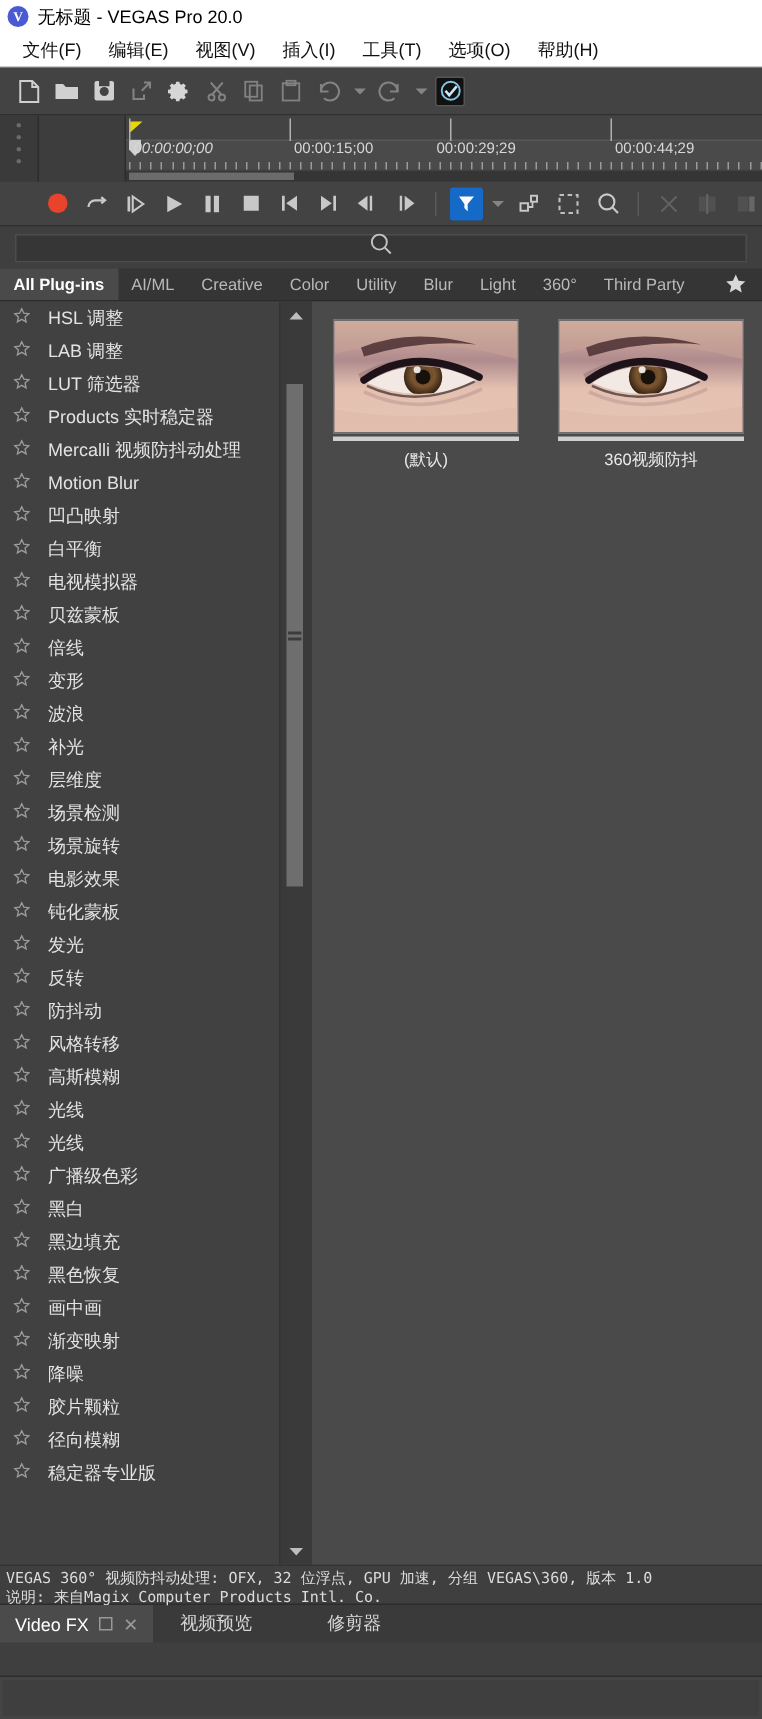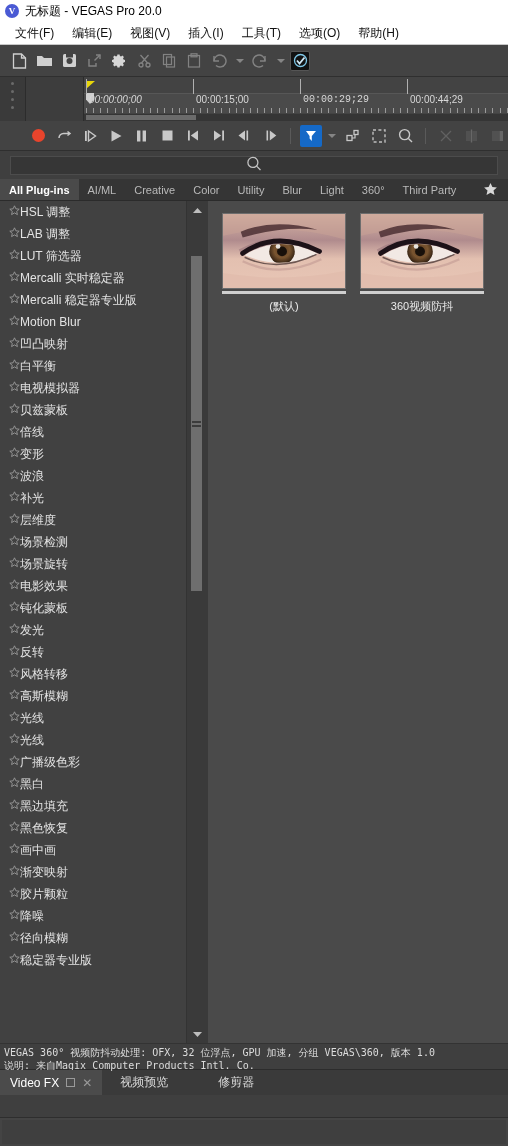--- a/index.html
+++ b/index.html
@@ -116,40 +116,40 @@
   }
   .tab.active { background:#4a4a4a;color:#ffffff;font-weight:bold; }
   .tab-star { margin-left:auto; display:flex;align-items:center;padding:0 10px;}
 
   
   .content { display:flex; height: 842px; background:#3f3f3f; }
   .plugin-list {
     width:186px; background:#414141; position:relative; overflow:hidden;
   }
   .plugin-row {
-    height:22px; display:flex; align-items:center; gap:0; padding-left:9px;
+    height:22px; display:flex; align-items:center; gap:12px; padding-left:9px;
     font-size:12px; color:#e3e3e3; white-space:nowrap;
   }
   .plugin-row .star { flex:0 0 auto; }
   .vscroll {
     width:22px; background:#3a3a3a; position:relative; border-left:1px solid #333;
   }
   .vs-arrow { position:absolute;left:0;right:0;height:14px;display:flex;align-items:center;justify-content:center;}
   .vs-arrow.up{top:2px;} .vs-arrow.down{bottom:2px;}
   .vs-track { position:absolute;left:2px;right:3px;top:16px;bottom:16px;background:#3a3a3a;}
   .vs-thumb {
     position:absolute;left:2px;right:3px;top:39px;height:335px;background:#6e6e6e;
     display:flex;align-items:center;justify-content:center;
   }
   .vs-grip{width:9px;height:6px;display:flex;flex-direction:column;justify-content:space-between;}
   .vs-grip i{display:block;height:2px;background:#3c3c3c;}
 
   .presets {
     flex:1; background:#4a4a4a; padding: 12px 0 0 14px; display:flex; flex-wrap:wrap;
-    align-content:flex-start; gap: 14px;
+    align-content:flex-start; gap: 26px;
   }
   .preset { width:124px; }
   .preset-thumb {
     width:124px;height:76px;border:1px solid #6d6d6d;overflow:hidden;position:relative;
     background:#caa;
   }
   .preset-thumb .eye { position:absolute; inset:0; }
   .preset-underline { height:3px;background:#cfcfcf;margin-top:2px;}
   .preset-label {
     text-align:center;font-size:11px;color:#eaeaea;margin-top:5px;white-space:nowrap;
@@ -283,21 +283,21 @@
       <div class="tl-ruler" id="ruler"></div>
       <div class="tl-cursor"></div>
       <div class="tl-scroll">
         <div class="tl-scroll-thumb"></div>
       </div>
     <div class="tl-tick major" style="left: 2px;"></div>
         <div class="tl-label" style="left: 5px; top: 17px; font-style: italic;">00:00:00;00</div>
         <div class="tl-tick major" style="left: 109px;"></div>
         <div class="tl-label" style="left: 112px; top: 17px; text-align: center;">00:00:15;00</div>
         <div class="tl-tick major" style="left: 216px;"></div>
-        <div class="tl-label" style="left: 219px; top: 17px; font-family: Liberation Mono, monospace;">00:00:29;29</div>
+        <div class="tl-label" style="left: 207px; top: 17px;">00:00:29;29</div>
         <div class="tl-tick major" style="left: 323px;"></div>
         <div class="tl-label" style="left: 326px; top: 17px;">00:00:44;29</div>
         <div class="tl-tick" style="left: 2px; top: 31px; height: 5px;"></div>
         <div class="tl-tick" style="left: 9px; top: 31px; height: 5px;"></div>
         <div class="tl-tick" style="left: 16px; top: 31px; height: 5px;"></div>
         <div class="tl-tick" style="left: 23px; top: 31px; height: 5px;"></div>
         <div class="tl-tick" style="left: 31px; top: 31px; height: 5px;"></div>
         <div class="tl-tick" style="left: 38px; top: 31px; height: 5px;"></div>
         <div class="tl-tick" style="left: 45px; top: 31px; height: 5px;"></div>
         <div class="tl-tick" style="left: 52px; top: 31px; height: 5px;"></div>
@@ -505,27 +505,27 @@
         <div class="plugin-row">
           <span class="star"><svg width="11" height="11" viewBox="0 0 11 11">
               <path d="M5.5 .8l1.4 3 3.3.4-2.5 2.2.7 3.2-2.9-1.7-2.9 1.7.7-3.2L.8 4.2l3.3-.4z" fill="none" stroke="#9b9b9b" stroke-width=".9"></path>
             </svg></span>
           <span>LUT 筛选器</span>
         </div>
         <div class="plugin-row">
           <span class="star"><svg width="11" height="11" viewBox="0 0 11 11">
               <path d="M5.5 .8l1.4 3 3.3.4-2.5 2.2.7 3.2-2.9-1.7-2.9 1.7.7-3.2L.8 4.2l3.3-.4z" fill="none" stroke="#9b9b9b" stroke-width=".9"></path>
             </svg></span>
-          <span>Mercalli 实时稳定器</span>
-        </div>
-        <div class="plugin-row">
-          <span class="star"><svg width="11" height="11" viewBox="0 0 11 11">
-              <path d="M5.5 .8l1.4 3 3.3.4-2.5 2.2.7 3.2-2.9-1.7-2.9 1.7.7-3.2L.8 4.2l3.3-.4z" fill="none" stroke="#9b9b9b" stroke-width=".9"></path>
-            </svg></span>
-          <span>Mercalli 稳定器专业版</span>
+          <span>Products 实时稳定器</span>
+        </div>
+        <div class="plugin-row">
+          <span class="star"><svg width="11" height="11" viewBox="0 0 11 11">
+              <path d="M5.5 .8l1.4 3 3.3.4-2.5 2.2.7 3.2-2.9-1.7-2.9 1.7.7-3.2L.8 4.2l3.3-.4z" fill="none" stroke="#9b9b9b" stroke-width=".9"></path>
+            </svg></span>
+          <span>Mercalli 视频防抖动处理</span>
         </div>
         <div class="plugin-row">
           <span class="star"><svg width="11" height="11" viewBox="0 0 11 11">
               <path d="M5.5 .8l1.4 3 3.3.4-2.5 2.2.7 3.2-2.9-1.7-2.9 1.7.7-3.2L.8 4.2l3.3-.4z" fill="none" stroke="#9b9b9b" stroke-width=".9"></path>
             </svg></span>
           <span>Motion Blur</span>
         </div>
         <div class="plugin-row">
           <span class="star"><svg width="11" height="11" viewBox="0 0 11 11">
               <path d="M5.5 .8l1.4 3 3.3.4-2.5 2.2.7 3.2-2.9-1.7-2.9 1.7.7-3.2L.8 4.2l3.3-.4z" fill="none" stroke="#9b9b9b" stroke-width=".9"></path>
@@ -613,20 +613,26 @@
         <div class="plugin-row">
           <span class="star"><svg width="11" height="11" viewBox="0 0 11 11">
               <path d="M5.5 .8l1.4 3 3.3.4-2.5 2.2.7 3.2-2.9-1.7-2.9 1.7.7-3.2L.8 4.2l3.3-.4z" fill="none" stroke="#9b9b9b" stroke-width=".9"></path>
             </svg></span>
           <span>反转</span>
         </div>
         <div class="plugin-row">
           <span class="star"><svg width="11" height="11" viewBox="0 0 11 11">
               <path d="M5.5 .8l1.4 3 3.3.4-2.5 2.2.7 3.2-2.9-1.7-2.9 1.7.7-3.2L.8 4.2l3.3-.4z" fill="none" stroke="#9b9b9b" stroke-width=".9"></path>
             </svg></span>
+          <span>防抖动</span>
+        </div>
+        <div class="plugin-row">
+          <span class="star"><svg width="11" height="11" viewBox="0 0 11 11">
+              <path d="M5.5 .8l1.4 3 3.3.4-2.5 2.2.7 3.2-2.9-1.7-2.9 1.7.7-3.2L.8 4.2l3.3-.4z" fill="none" stroke="#9b9b9b" stroke-width=".9"></path>
+            </svg></span>
           <span>风格转移</span>
         </div>
         <div class="plugin-row">
           <span class="star"><svg width="11" height="11" viewBox="0 0 11 11">
               <path d="M5.5 .8l1.4 3 3.3.4-2.5 2.2.7 3.2-2.9-1.7-2.9 1.7.7-3.2L.8 4.2l3.3-.4z" fill="none" stroke="#9b9b9b" stroke-width=".9"></path>
             </svg></span>
           <span>高斯模糊</span>
         </div>
         <div class="plugin-row">
           <span class="star"><svg width="11" height="11" viewBox="0 0 11 11">
@@ -673,27 +679,27 @@
         <div class="plugin-row">
           <span class="star"><svg width="11" height="11" viewBox="0 0 11 11">
               <path d="M5.5 .8l1.4 3 3.3.4-2.5 2.2.7 3.2-2.9-1.7-2.9 1.7.7-3.2L.8 4.2l3.3-.4z" fill="none" stroke="#9b9b9b" stroke-width=".9"></path>
             </svg></span>
           <span>渐变映射</span>
         </div>
         <div class="plugin-row">
           <span class="star"><svg width="11" height="11" viewBox="0 0 11 11">
               <path d="M5.5 .8l1.4 3 3.3.4-2.5 2.2.7 3.2-2.9-1.7-2.9 1.7.7-3.2L.8 4.2l3.3-.4z" fill="none" stroke="#9b9b9b" stroke-width=".9"></path>
             </svg></span>
+          <span>降噪</span>
+        </div>
+        <div class="plugin-row">
+          <span class="star"><svg width="11" height="11" viewBox="0 0 11 11">
+              <path d="M5.5 .8l1.4 3 3.3.4-2.5 2.2.7 3.2-2.9-1.7-2.9 1.7.7-3.2L.8 4.2l3.3-.4z" fill="none" stroke="#9b9b9b" stroke-width=".9"></path>
+            </svg></span>
           <span>胶片颗粒</span>
-        </div>
-        <div class="plugin-row">
-          <span class="star"><svg width="11" height="11" viewBox="0 0 11 11">
-              <path d="M5.5 .8l1.4 3 3.3.4-2.5 2.2.7 3.2-2.9-1.7-2.9 1.7.7-3.2L.8 4.2l3.3-.4z" fill="none" stroke="#9b9b9b" stroke-width=".9"></path>
-            </svg></span>
-          <span>降噪</span>
         </div>
         <div class="plugin-row">
           <span class="star"><svg width="11" height="11" viewBox="0 0 11 11">
               <path d="M5.5 .8l1.4 3 3.3.4-2.5 2.2.7 3.2-2.9-1.7-2.9 1.7.7-3.2L.8 4.2l3.3-.4z" fill="none" stroke="#9b9b9b" stroke-width=".9"></path>
             </svg></span>
           <span>径向模糊</span>
         </div>
         <div class="plugin-row">
           <span class="star"><svg width="11" height="11" viewBox="0 0 11 11">
               <path d="M5.5 .8l1.4 3 3.3.4-2.5 2.2.7 3.2-2.9-1.7-2.9 1.7.7-3.2L.8 4.2l3.3-.4z" fill="none" stroke="#9b9b9b" stroke-width=".9"></path>

